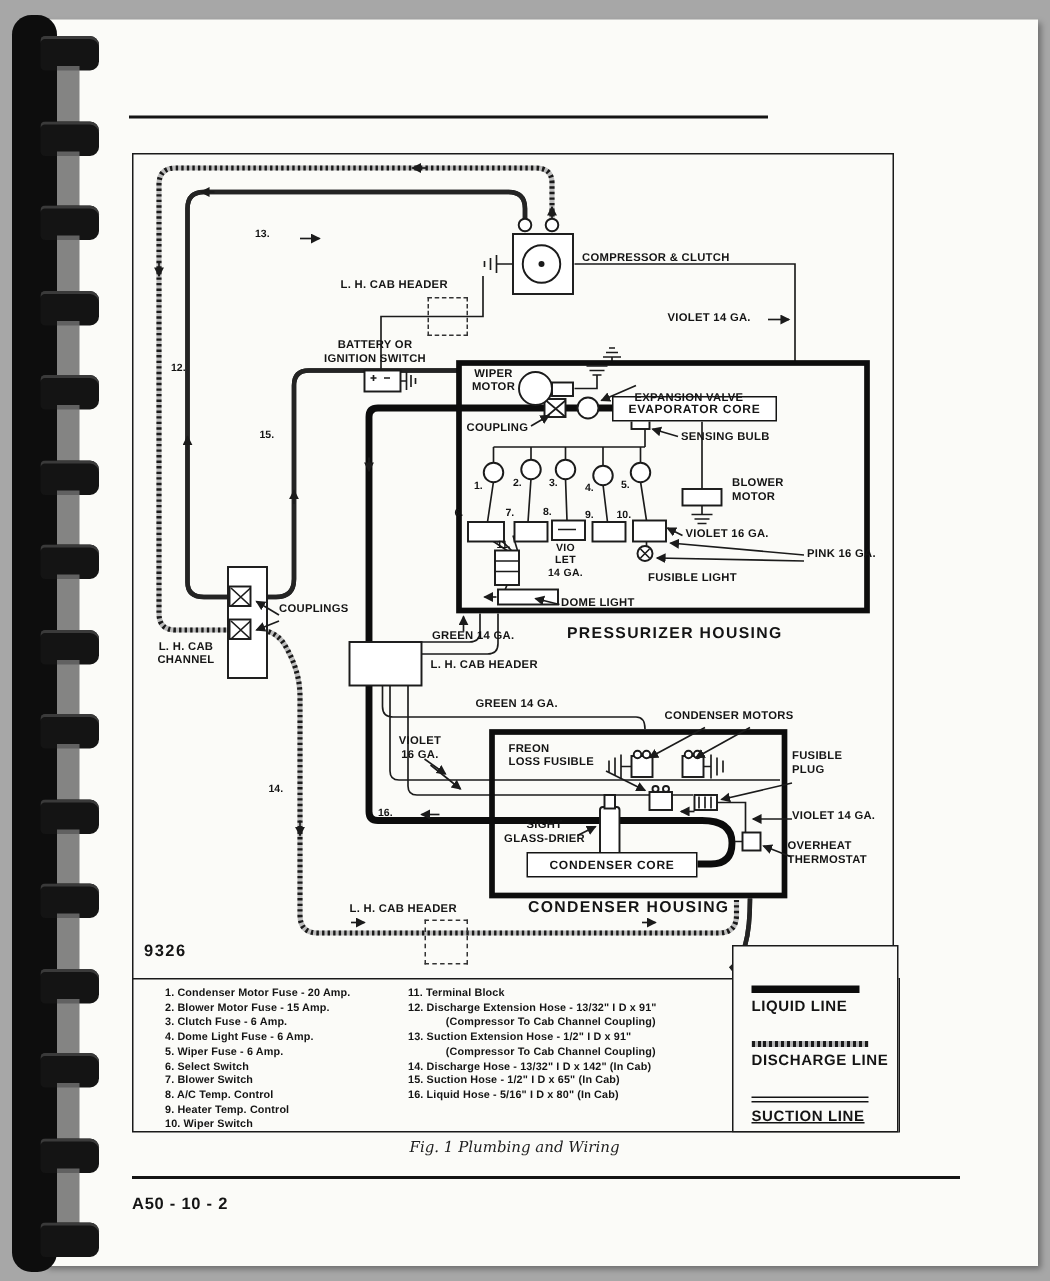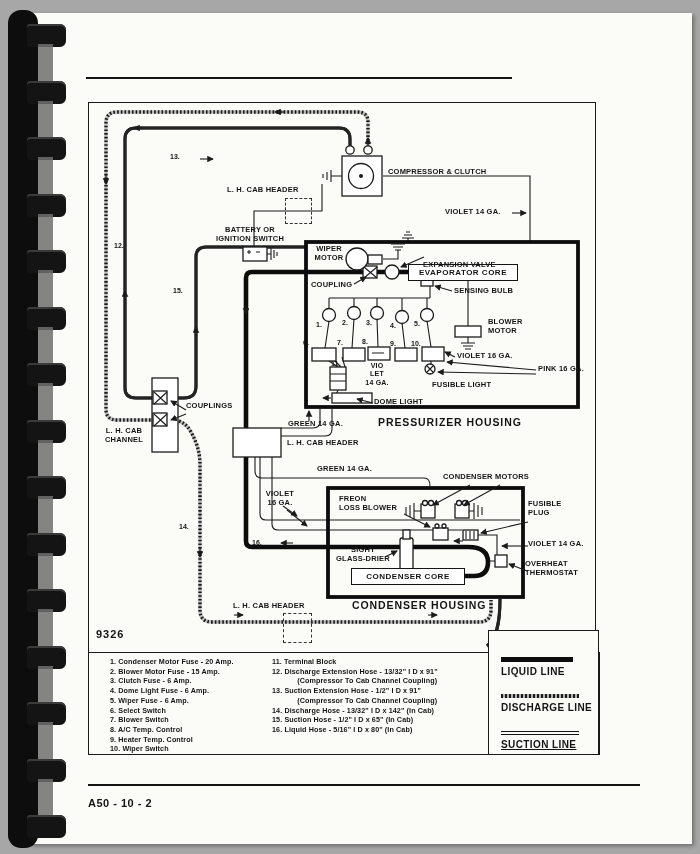--- a/index.html
+++ b/index.html
@@ -276,21 +276,21 @@
   <div class="lbl big" style="left:378px;top:416px;">PRESSURIZER HOUSING</div>
   <div class="lbl" style="left:288px;top:420px;">GREEN 14 GA.</div>
   <div class="lbl" style="left:287px;top:439px;">L. H. CAB HEADER</div>
   <div class="lbl" style="left:317px;top:465px;">GREEN 14 GA.</div>
   <div class="lbl" style="left:186px;top:402px;">COUPLINGS</div>
   <div class="lbl ctr" style="left:102px;top:427px;width:44px;">L. H. CAB
 CHANNEL</div>
   <div class="lbl ctr" style="left:258px;top:490px;width:44px;">VIOLET
 16 GA.</div>
   <div class="lbl" style="left:339px;top:495px;">FREON
-LOSS BLOWER</div>
+LOSS FUSIBLE</div>
   <div class="lbl" style="left:443px;top:473px;">CONDENSER MOTORS</div>
   <div class="lbl" style="left:528px;top:500px;">FUSIBLE
 PLUG</div>
   <div class="lbl" style="left:528px;top:540px;">VIOLET 14 GA.</div>
   <div class="lbl ctr" style="left:330px;top:546px;width:66px;">SIGHT
 GLASS-DRIER</div>
   <div class="lbl" style="left:525px;top:560px;">OVERHEAT
 THERMOSTAT</div>
   <div class="lbl big" style="left:352px;top:599px;">CONDENSER HOUSING</div>
   <div class="lbl" style="left:233px;top:602px;">L. H. CAB HEADER</div>
@@ -341,15 +341,16 @@
 
   <div class="linelegend-box">
     <div class="ll-liquid" style="left:12px;top:26px;position:absolute;"></div>
     <div class="ll-lbl" style="left:12px;top:35px;position:absolute;">LIQUID LINE</div>
     <div class="ll-discharge" style="left:12px;top:63px;position:absolute;"></div>
     <div class="ll-lbl" style="left:12px;top:71px;position:absolute;">DISCHARGE LINE</div>
     <div class="ll-suction" style="left:12px;top:100px;position:absolute;"></div>
     <div class="ll-lbl" style="left:12px;top:108px;position:absolute;text-decoration:underline;">SUCTION LINE</div>
   </div>
 
+  <div class="caption">Fig. 1  Plumbing and Wiring</div>
   <div class="rule" style="left:88px;top:784px;width:552px;height:2px;"></div>
   <div class="footer">A50 - 10 - 2</div>
 </div>
 
 </body></html>

